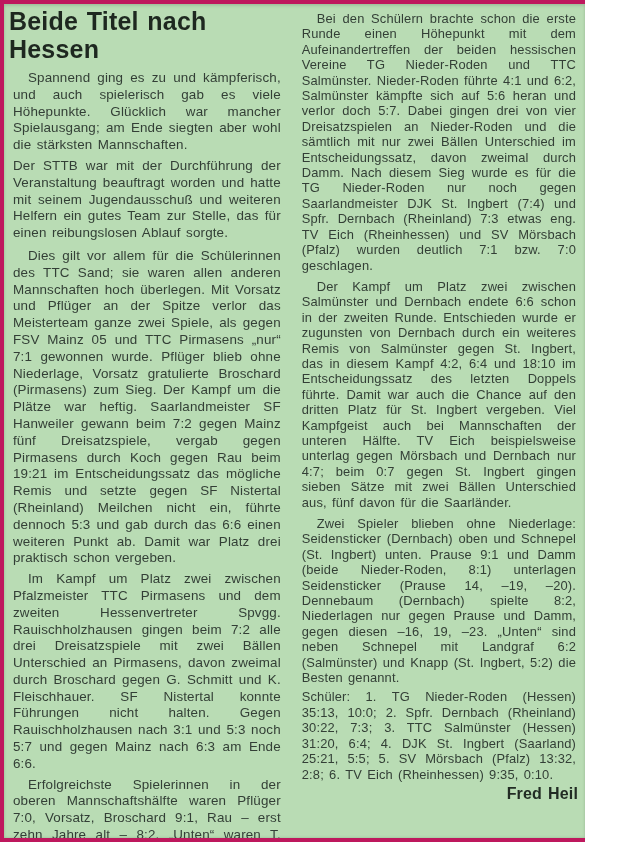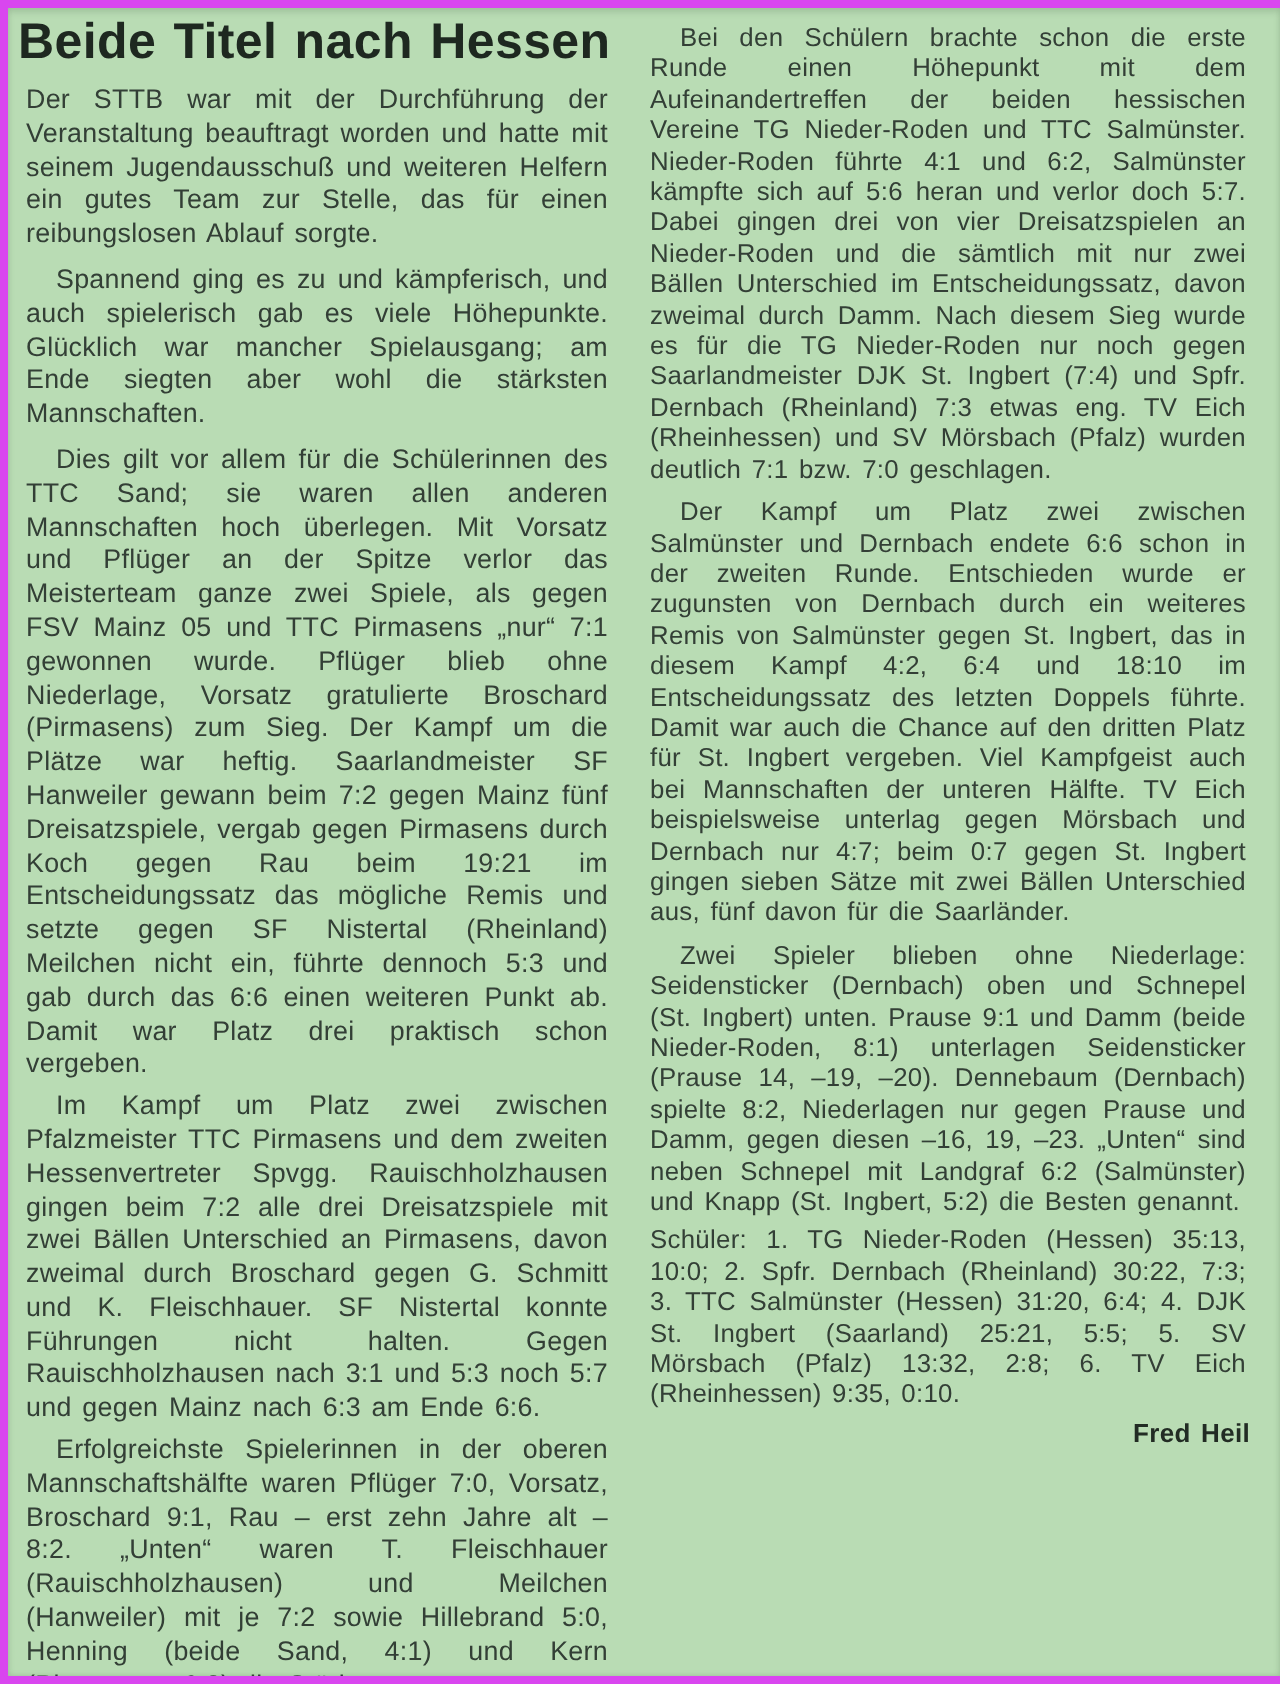--- a/index.html
+++ b/index.html
@@ -1,18 +1,18 @@
 <!DOCTYPE html>
 <html lang="de" style="--paper: #b9dcb4; --ink: #333f36;"><head>
 <meta charset="utf-8">
 <style>
   html, body { margin:0; padding:0; }
   .page {
-    width:640px; height:842px;
-    background:#d946ef;
+    width:585px; height:842px;
+    background:#be185d;
     position:relative; overflow:hidden;
     font-family:"Liberation Sans", sans-serif;
   }
   .paper {
     position:absolute; left:4px; top:4px; right:0; bottom:4px;
     background:var(--paper,#b9dcb4);
     box-shadow: inset 0 2px 3px rgba(90,120,90,.25), inset 0 -1px 2px rgba(90,120,90,.15);
     padding:3px 5px 4px 5px;
     box-sizing:border-box;
     overflow:hidden;
@@ -36,36 +36,36 @@
     text-align:left;
   }
   p.para { margin:4px; }
   p.para.indent { text-indent:15px; }
   p.para.gap { margin-top:6px; }
   p.para b.lead { font-weight:normal; }
   p.byline {
     margin:4px 2px 0 0;
     text-align:right;
     font-weight:bold;
-    font-size:13px;
+    font-size:16px;
     color:#222c24;
   }
 </style>
 </head>
 <body>
 
 <div class="page">
   <div class="paper">
     <div class="columns">
 
       <div class="col col-left">
         <h1 class="headline">Beide Titel nach Hessen</h1>
 
-      <p class="para">Der STTB war mit der Durchführung der Veranstaltung beauftragt worden und hatte mit seinem Jugendausschuß und weiteren Helfern ein gutes Team zur Stelle, das für einen reibungslosen Ablauf sorgte.</p>
-          <p class="para indent gap">Spannend ging es zu und kämpferisch, und auch spielerisch gab es viele Höhepunkte. Glücklich war mancher Spielausgang; am Ende siegten aber wohl die stärksten Mannschaften.</p>
+      <p class="para indent gap">Spannend ging es zu und kämpferisch, und auch spielerisch gab es viele Höhepunkte. Glücklich war mancher Spielausgang; am Ende siegten aber wohl die stärksten Mannschaften.</p>
+          <p class="para">Der STTB war mit der Durchführung der Veranstaltung beauftragt worden und hatte mit seinem Jugendausschuß und weiteren Helfern ein gutes Team zur Stelle, das für einen reibungslosen Ablauf sorgte.</p>
           <p class="para indent gap">Dies gilt vor allem für die Schülerinnen des TTC Sand; sie waren allen anderen Mannschaften hoch überlegen. Mit Vorsatz und Pflüger an der Spitze verlor das Meisterteam ganze zwei Spiele, als gegen FSV Mainz 05 und TTC Pirmasens „nur“ 7:1 gewonnen wurde. Pflüger blieb ohne Niederlage, Vorsatz gratulierte Broschard (Pirmasens) zum Sieg. Der Kampf um die Plätze war heftig. Saarlandmeister SF Hanweiler gewann beim 7:2 gegen Mainz fünf Dreisatzspiele, vergab gegen Pirmasens durch Koch gegen Rau beim 19:21 im Entscheidungssatz das mögliche Remis und setzte gegen SF Nistertal (Rheinland) Meilchen nicht ein, führte dennoch 5:3 und gab durch das 6:6 einen weiteren Punkt ab. Damit war Platz drei praktisch schon vergeben.</p>
           <p class="para indent">Im Kampf um Platz zwei zwischen Pfalzmeister TTC Pirmasens und dem zweiten Hessenvertreter Spvgg. Rauischholzhausen gingen beim 7:2 alle drei Dreisatzspiele mit zwei Bällen Unterschied an Pirmasens, davon zweimal durch Broschard gegen G. Schmitt und K. Fleischhauer. SF Nistertal konnte Führungen nicht halten. Gegen Rauischholzhausen nach 3:1 und 5:3 noch 5:7 und gegen Mainz nach 6:3 am Ende 6:6.</p>
           <p class="para indent">Erfolgreichste Spielerinnen in der oberen Mannschaftshälfte waren Pflüger 7:0, Vorsatz, Broschard 9:1, Rau – erst zehn Jahre alt – 8:2. „Unten“ waren T. Fleischhauer (Rauischholzhausen) und Meilchen (Hanweiler) mit je 7:2 sowie Hillebrand 5:0, Henning (beide Sand, 4:1) und Kern (Pirmasens, 6:2) die Stärksten.</p>
           <p class="para"><b class="lead">Schülerinnen: </b>1. TTC Sand (Hessen) 35:2, 10:0; 2. TTC Pirmasens (Pfalz) 29:16, 8:2; 3. Spvgg, Rauischholzhausen (Hessen) 23:27, 6:4; 4. SF Hanweiler (Saarland) 21:29, 3:7; 5. SF Nistertal (Rheinland) 18:33, 2:8; 6. FSV Mainz 05 (Rheinhessen) 15:34. 1:9.</p>
         </div>
 
       <div class="col col-right">
 
       <p class="para indent">Bei den Schülern brachte schon die erste Runde einen Höhepunkt mit dem Aufeinandertreffen der beiden hessischen Vereine TG Nieder-Roden und TTC Salmünster. Nieder-Roden führte 4:1 und 6:2, Salmünster kämpfte sich auf 5:6 heran und verlor doch 5:7. Dabei gingen drei von vier Dreisatzspielen an Nieder-Roden und die sämtlich mit nur zwei Bällen Unterschied im Entscheidungssatz, davon zweimal durch Damm. Nach diesem Sieg wurde es für die TG Nieder-Roden nur noch gegen Saarlandmeister DJK St. Ingbert (7:4) und Spfr. Dernbach (Rheinland) 7:3 etwas eng. TV Eich (Rheinhessen) und SV Mörsbach (Pfalz) wurden deutlich 7:1 bzw. 7:0 geschlagen.</p>
           <p class="para indent gap">Der Kampf um Platz zwei zwischen Salmünster und Dernbach endete 6:6 schon in der zweiten Runde. Entschieden wurde er zugunsten von Dernbach durch ein weiteres Remis von Salmünster gegen St. Ingbert, das in diesem Kampf 4:2, 6:4 und 18:10 im Entscheidungssatz des letzten Doppels führte. Damit war auch die Chance auf den dritten Platz für St. Ingbert vergeben. Viel Kampfgeist auch bei Mannschaften der unteren Hälfte. TV Eich beispielsweise unterlag gegen Mörsbach und Dernbach nur 4:7; beim 0:7 gegen St. Ingbert gingen sieben Sätze mit zwei Bällen Unterschied aus, fünf davon für die Saarländer.</p>

